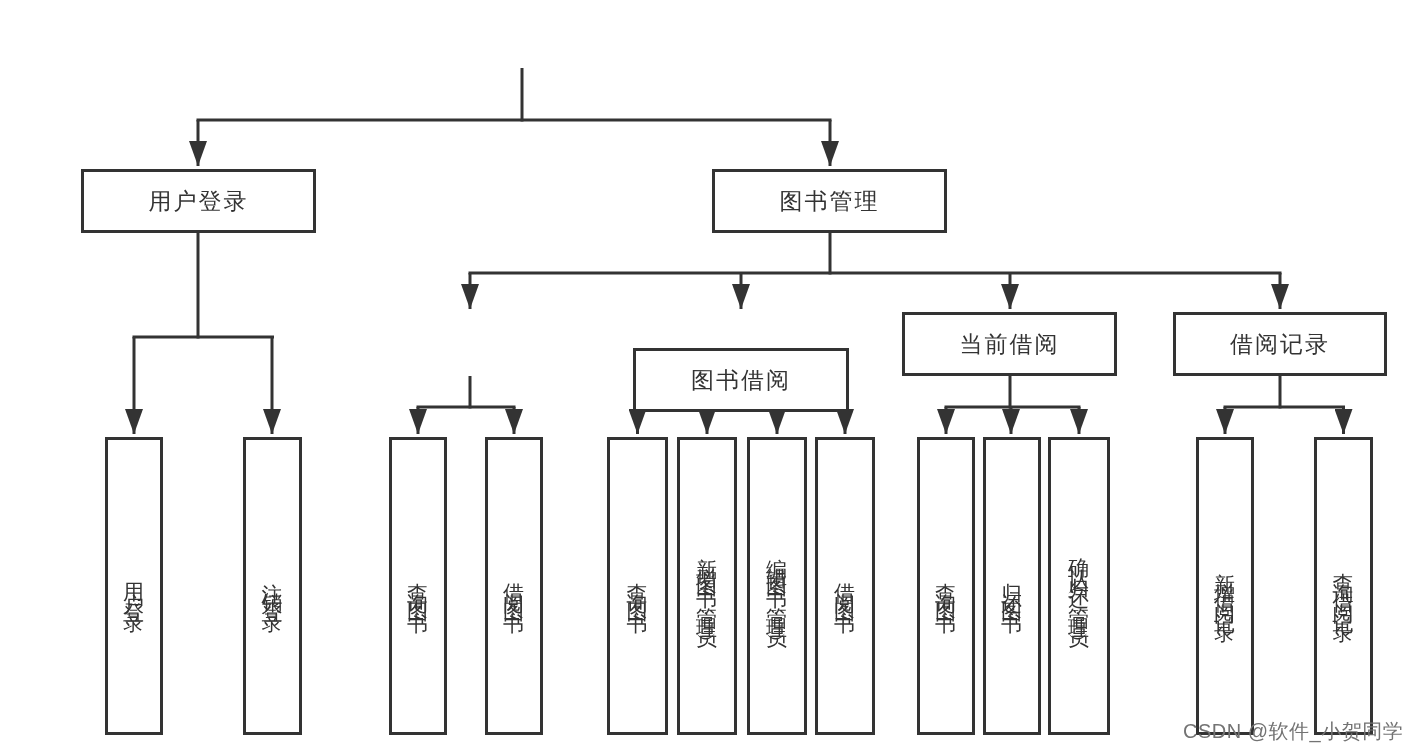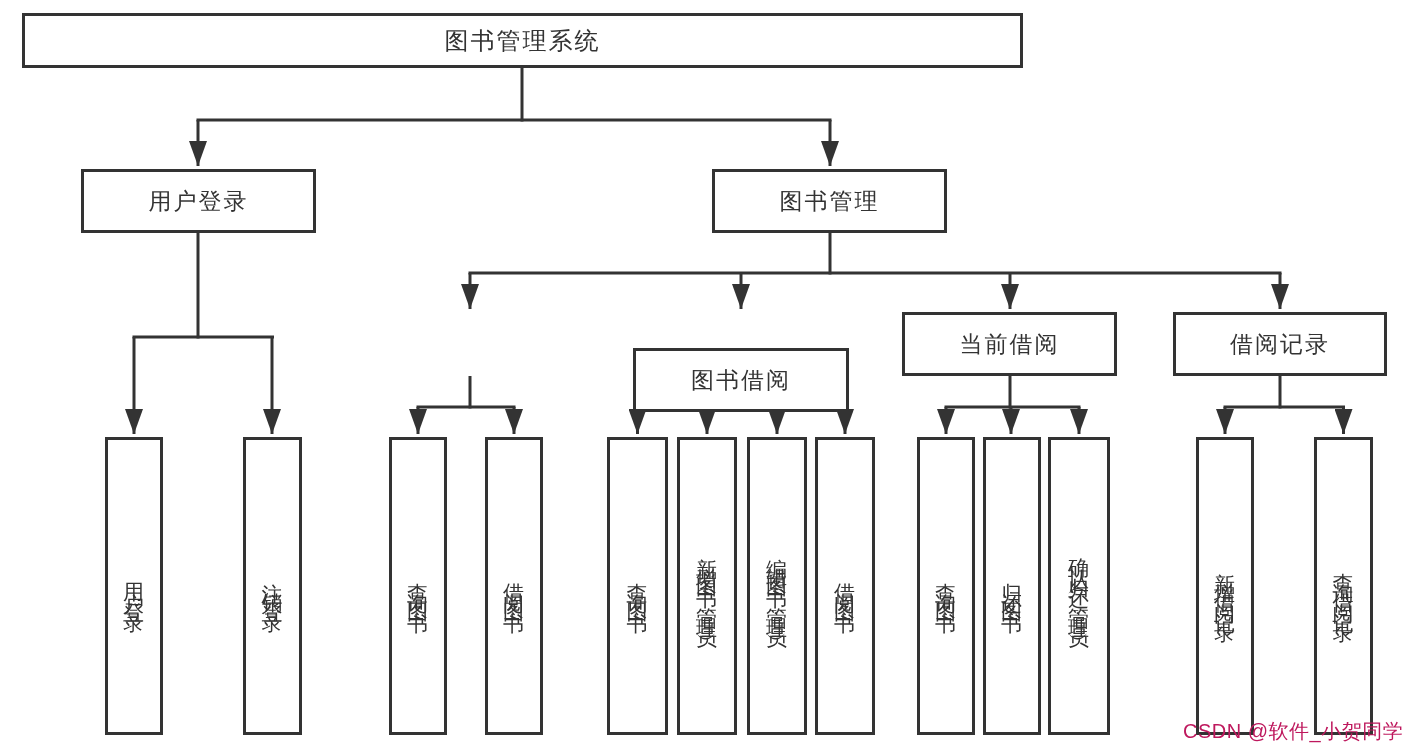--- a/index.html
+++ b/index.html
@@ -61,21 +61,21 @@
     letter-spacing: 10px;
     line-height: 1;
     color: #333333;
   }
   #watermark {
     position: absolute;
     left: 1183px;
     top: 718px;
     font-size: 20px;
     letter-spacing: 0.5px;
-    color: #be185d;
+    color: #737373;
     white-space: nowrap;
   }
 </style>
 </head>
 <body>
 
 <div id="stage">
 
   <svg id="connectors" viewBox="0 0 1405 747" xmlns="http://www.w3.org/2000/svg">
     <defs>
@@ -117,21 +117,20 @@
     <line x1="707" y1="407" x2="707" y2="434" marker-end="url(#arw)"></line>
     <line x1="777" y1="407" x2="777" y2="434" marker-end="url(#arw)"></line>
     <line x1="845" y1="407" x2="845" y2="434" marker-end="url(#arw)"></line>
     <line x1="946" y1="407" x2="946" y2="434" marker-end="url(#arw)"></line>
     <line x1="1011" y1="407" x2="1011" y2="434" marker-end="url(#arw)"></line>
     <line x1="1079" y1="407" x2="1079" y2="434" marker-end="url(#arw)"></line>
     <line x1="1225" y1="407" x2="1225" y2="434" marker-end="url(#arw)"></line>
     <line x1="1343.5" y1="407" x2="1343.5" y2="434" marker-end="url(#arw)"></line>
   </svg>
 
-  <div class="hbox root" style="left:22px; top:13px; width:1001px; height:55px;">图书管理系统</div>
 
   <div class="hbox" style="left:81px; top:169px; width:235px; height:64px;">用户登录</div>
   <div class="hbox" style="left:712px; top:169px; width:235px; height:64px;">图书管理</div>
 
   <div class="hbox" style="left:633px; top:312px; width:216px; height:64px;margin-top:36px;">图书借阅</div>
   <div class="hbox" style="left:1173px; top:312px; width:214px; height:64px;">借阅记录</div>
   <div class="hbox" style="left:902px; top:312px; width:215px; height:64px;">当前借阅</div>
 
   <div class="vbox" style="left:105px; width:58px;">
     <span class="vtext">用户登录</span>

